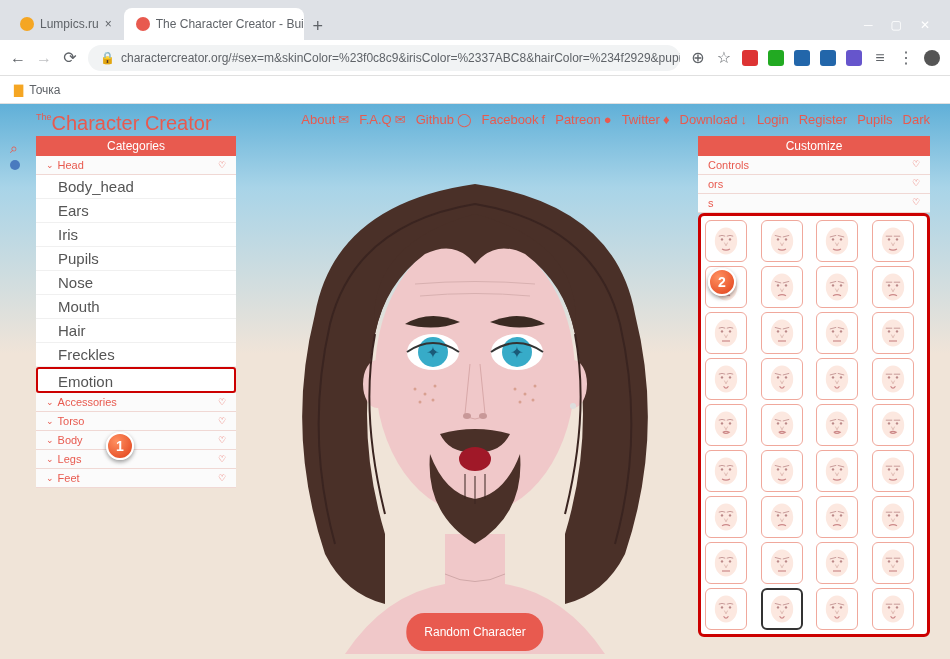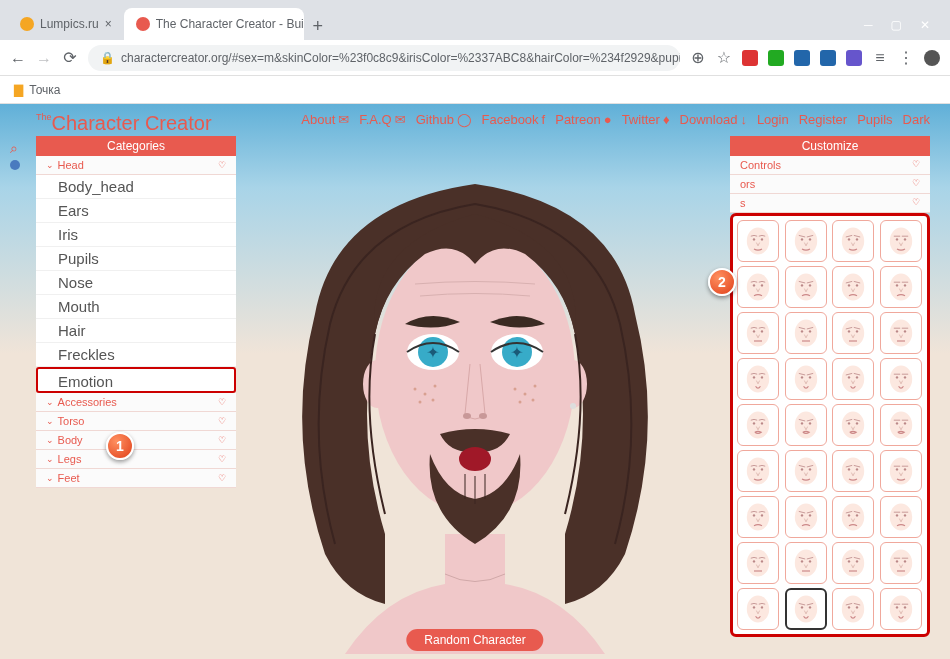--- a/index.html
+++ b/index.html
@@ -30,29 +30,29 @@
 .left-panel { position: absolute; top: 32px; left: 36px; width: 200px; }
 .search-ico { position: absolute; top: 36px; left: 10px; color: #e85a4f; font-size: 14px; }
 .blue-dot { position: absolute; top: 56px; left: 10px; width: 10px; height: 10px; background: #4a7bbf; border-radius: 50%; }
 .panel-hdr { background: #e85a4f; color: #fff; text-align: center; font-size: 12px; padding: 3px 0; }
 .cat { background: #fbfbfb; border-bottom: 1px solid #f0d8d4; font-size: 11px; color: #e85a4f; padding: 3px 10px; display: flex; align-items: center; gap: 4px; cursor: pointer; }
 .cat .chev { font-size: 9px; }
 .cat .heart { margin-left: auto; font-size: 9px; }
 .subcat { background: #fff; border-bottom: 1px solid #f0f0f0; font-size: 15px; color: #555; padding: 3px 8px 3px 22px; cursor: pointer; }
 .subcat.sel { border: 2px solid #c00; border-radius: 3px; padding: 4px 6px 1px 20px; }
 
-.right-panel { position: absolute; top: 32px; right: 20px; width: 200px; }
+.right-panel { position: absolute; top: 32px; right: 20px; width: 232px; }
 .rp-item { background: #fbfbfb; border-bottom: 1px solid #f0d8d4; font-size: 11px; color: #e85a4f; padding: 3px 10px; display: flex; cursor: pointer; }
 .rp-item .heart { margin-left: auto; font-size: 9px; }
 .thumbs { border: 3px solid #c00; border-radius: 6px; padding: 4px; display: grid; grid-template-columns: repeat(4, 1fr); gap: 4px; background: #fff; }
 .thumb { width: 42px; height: 42px; border: 1px solid #f0a89c; border-radius: 6px; background: #fff; position: relative; display: flex; align-items: center; justify-content: center; cursor: pointer; }
 .thumb svg { width: 32px; height: 32px; }
 .thumb.sel { border: 2px solid #333; }
 
-.rand-btn { position: absolute; bottom: 8px; left: 50%; transform: translateX(-50%); background: #e85a4f; color: #fff; font-size: 12px; padding: 4px 18px; border-radius: 18px; border: none; cursor: pointer; }
+.rand-btn { position: absolute; bottom: 8px; left: 50%; transform: translateX(-50%); background: #e85a4f; color: #fff; font-size: 12px; padding: 12px 18px; border-radius: 18px; border: none; cursor: pointer; }
 
 
 .char { position: absolute; left: 50%; top: 30px; transform: translateX(-50%); width: 420px; height: 520px; }
 
 .marker { position: absolute; width: 28px; height: 28px; border-radius: 50%; background: radial-gradient(circle at 35% 30%, #ff9060, #e0401a); border: 2px solid #fff; color: #fff; display: flex; align-items: center; justify-content: center; font-weight: bold; font-size: 14px; box-shadow: 0 2px 4px rgba(0,0,0,0.4); }
 .m1 { top: 328px; left: 106px; }
 .m2 { top: 164px; right: 214px; }
 </style>
 </head>
 <body>

